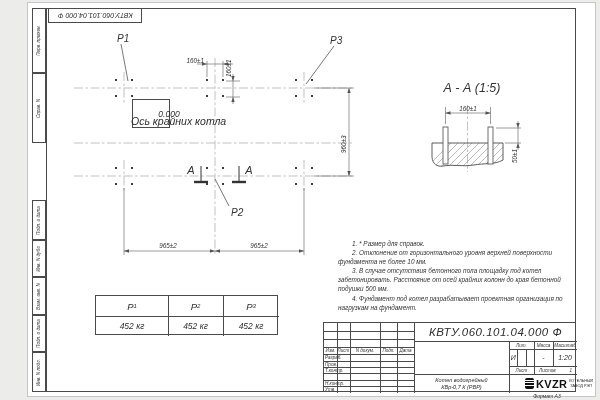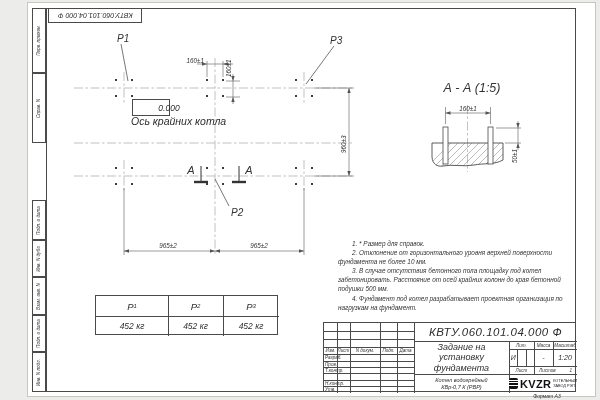--- a/index.html
+++ b/index.html
@@ -166,21 +166,21 @@
   <text transform="translate(345.5 153) rotate(-90)" font-size="6.3">960±3</text>
   <text x="168" y="248" font-size="6.3" text-anchor="middle">965±2</text>
   <text x="259" y="248" font-size="6.3" text-anchor="middle">965±2</text>
   <text x="191" y="174" font-size="11" text-anchor="middle">А</text>
   <text x="249" y="174" font-size="11" text-anchor="middle">А</text>
   <text x="472" y="92" font-size="12.5" text-anchor="middle">А - А (1:5)</text>
   <text x="468" y="110.5" font-size="6.3" text-anchor="middle">160±1</text>
   <text transform="translate(516.5 163) rotate(-90)" font-size="6.3">50±1</text>
 </svg>
 
-<div class="abs box" style="left:132px;top:99px;width:32px;height:17px;border-width:0.9px;padding-left:36px;">
+<div class="abs box" style="left:132px;top:99px;width:32px;height:29px;border-width:0.9px;padding-left:36px;">
   <span class="it" style="font-size:8.5px;">0.000</span>
 </div>
 <div class="abs it" style="left:131px;top:115px;font-size:10.5px;white-space:nowrap;">Ось крайних котла</div>
 
 <div class="abs notes" style="left:338px;top:239px;width:235px;">
   <p>1. * Размер для справок.</p>
   <p>2. Отклонение от горизонтального уровня верхней поверхности фундамента не более 10 мм.</p>
   <p>3. В случае отсутствия бетонного пола площадку под котел забетонировать. Расстояние от осей крайних колонн до края бетонной подушки 500 мм.</p>
   <p>4. Фундамент под котел разрабатывает проектная организация по нагрузкам на фундамент.</p>
 </div>
@@ -240,42 +240,39 @@
 
   <div class="abs tbt" style="left:1px;top:32px;">Разраб.</div>
   <div class="abs tbt" style="left:1px;top:38.5px;">Пров.</div>
   <div class="abs tbt" style="left:1px;top:44.5px;">Т.контр.</div>
   <div class="abs tbt" style="left:1px;top:51px;"></div>
   <div class="abs tbt" style="left:1px;top:57.5px;">Н.контр.</div>
   <div class="abs tbt" style="left:1px;top:64px;">Утв.</div>
 
   <div class="abs cellc it" style="left:90px;top:0;width:163px;height:18px;font-size:11.5px;letter-spacing:0.5px;white-space:nowrap;">КВТУ.060.101.04.000  Ф</div>
 
-  <div class="abs cellc" style="left:90px;top:18px;width:95px;height:33px;">
-    <div class="it" style="font-size:9px;width:62px;text-align:center;line-height:1.18;">Задание на установку фундамента</div>
-  </div>
 
   <div class="abs cellc tbt" style="left:185px;top:18px;width:25px;height:8px;">Лит.</div>
   <div class="abs cellc tbt" style="left:210px;top:18px;width:19px;height:8px;">Масса</div>
   <div class="abs cellc tbt" style="left:229px;top:18px;width:24px;height:8px;">Масштаб</div>
   <div class="abs cellc it" style="left:185px;top:26px;width:8.4px;height:17px;font-size:7px;">И</div>
   <div class="abs cellc it" style="left:210px;top:26px;width:19px;height:17px;font-size:7px;">-</div>
   <div class="abs cellc it" style="left:229px;top:26px;width:24px;height:17px;font-size:7px;">1:20</div>
 
   <div class="abs cellc tbt" style="left:185px;top:43px;width:25px;height:8px;">Лист</div>
   <div class="abs tbt" style="left:210px;top:43px;width:43px;height:8px;display:flex;align-items:center;justify-content:space-between;padding:0 5px;">
     <span>Листов</span>
     <span>1</span>
   </div>
 
   <div class="abs cellc" style="left:90px;top:51px;width:95px;height:19px;">
     <div class="it" style="font-size:5.5px;width:62px;text-align:center;line-height:1.25;">Котел водогрейный КВр-0,7 К (РВР)</div>
   </div>
 
-  <div class="abs cellc" style="left:185px;top:51px;width:68px;height:19px;">
+  <div class="abs cellc" style="left:201px;top:51px;width:68px;height:19px;text-align:center;">
     <span class="logo-glyph"></span>
     <span style="font-weight:bold;font-size:11px;color:#111;letter-spacing:0.3px;">KVZR</span>
     <span style="display:flex;flex-direction:column;margin-left:2px;font-size:3.8px;color:#222;line-height:1.2;">
       <span>КОТЕЛЬНЫЙ</span>
       <span>ЗАВОД РЭП</span>
     </span>
   </div>
 </div>
 
 <div class="abs it" style="left:518px;top:392.5px;width:58px;font-size:5px;text-align:center;">Формат А3</div>

